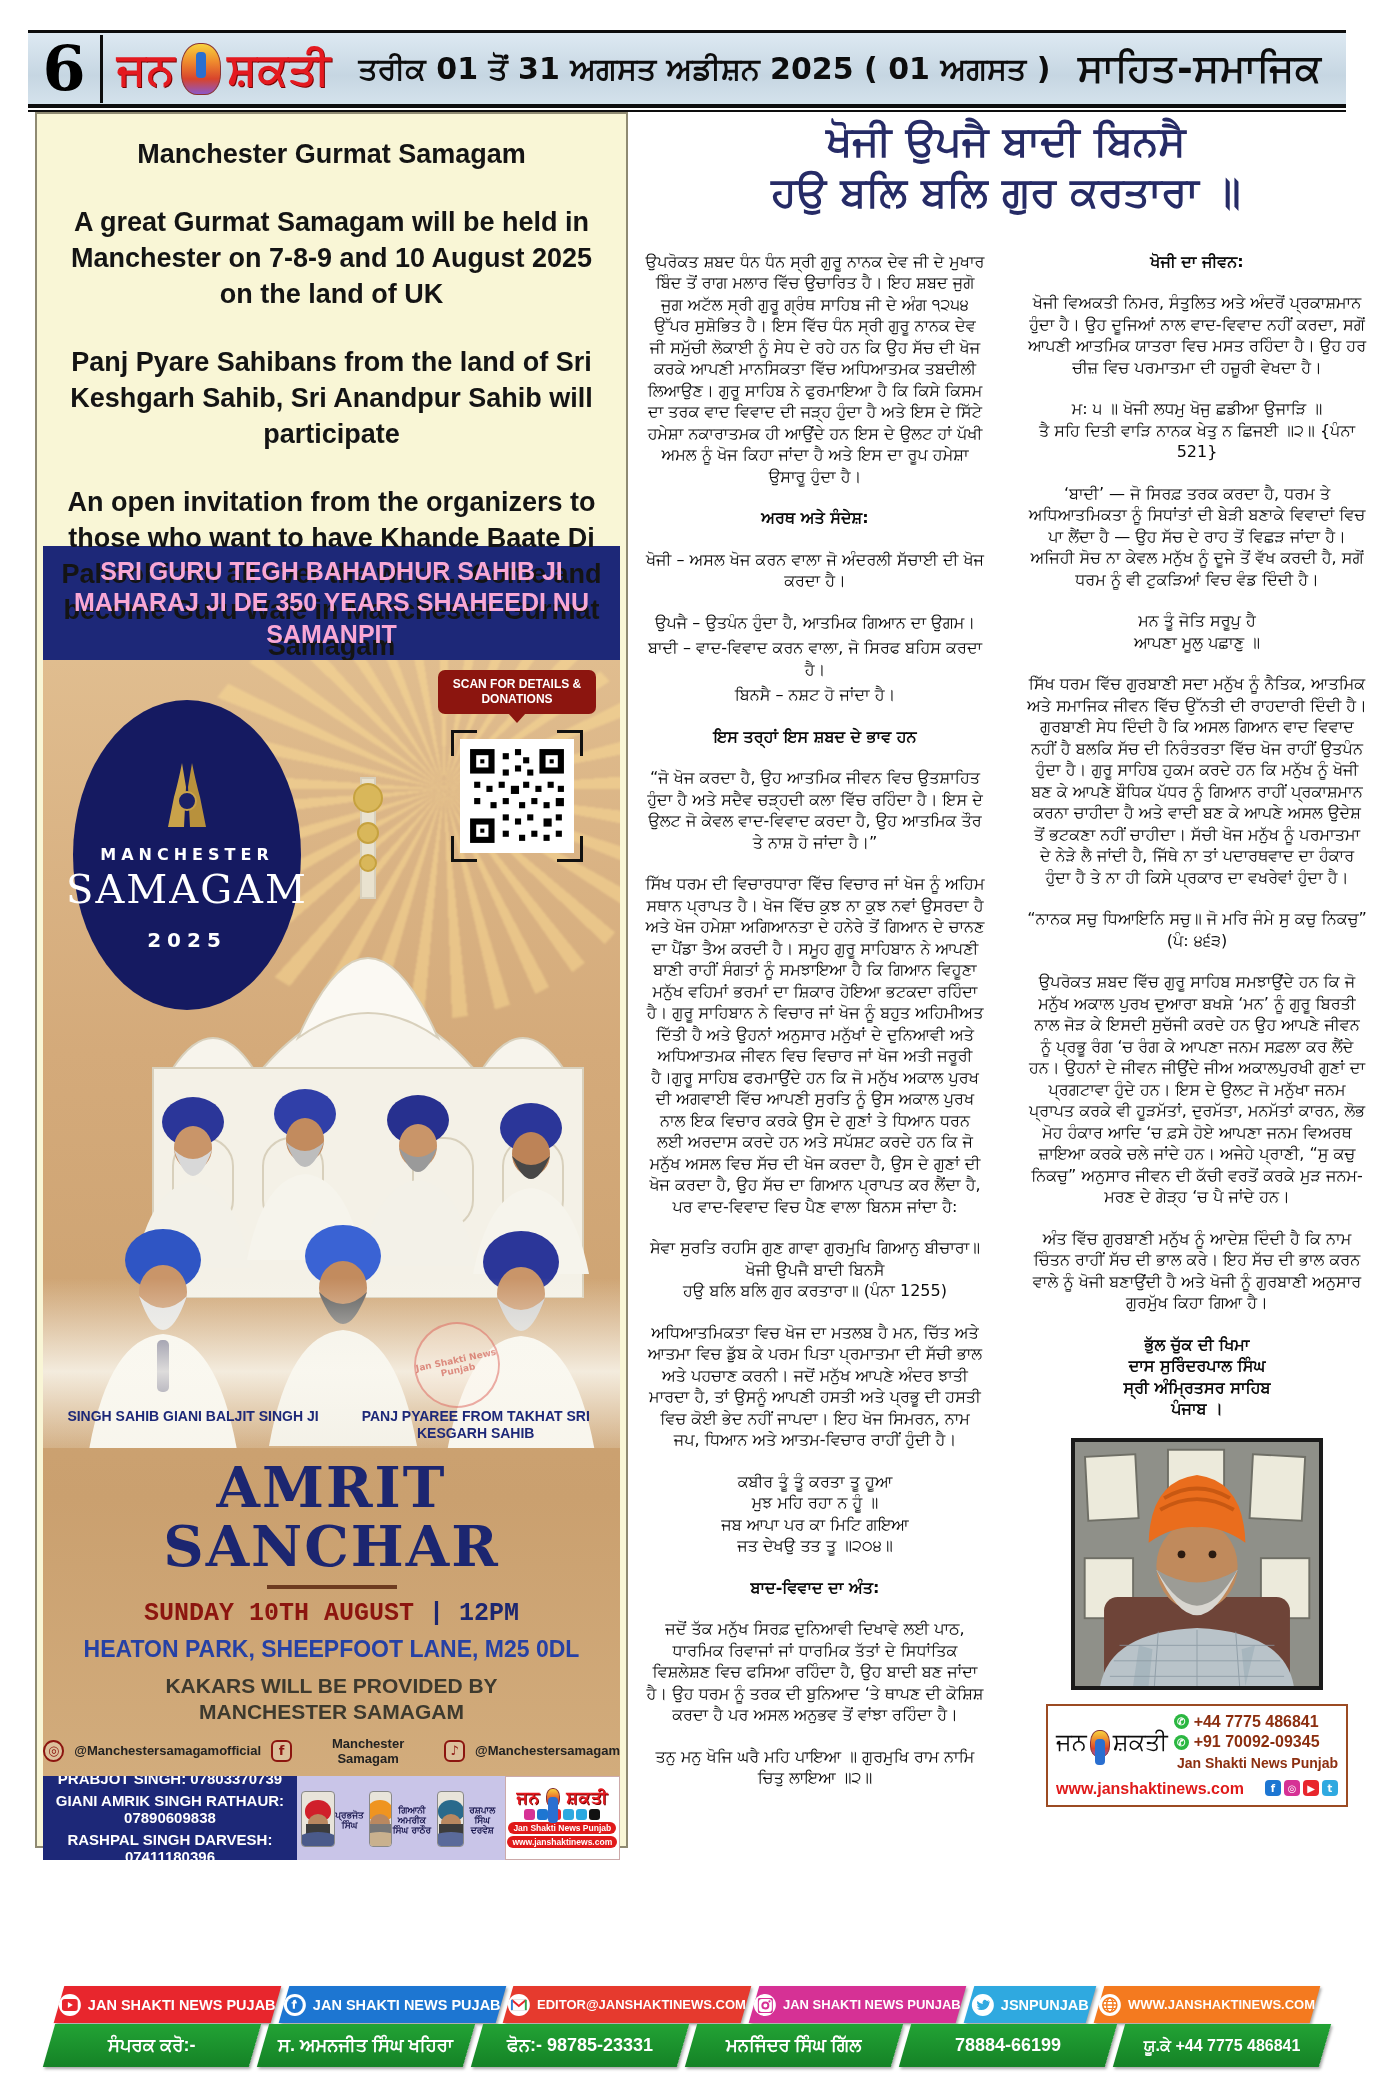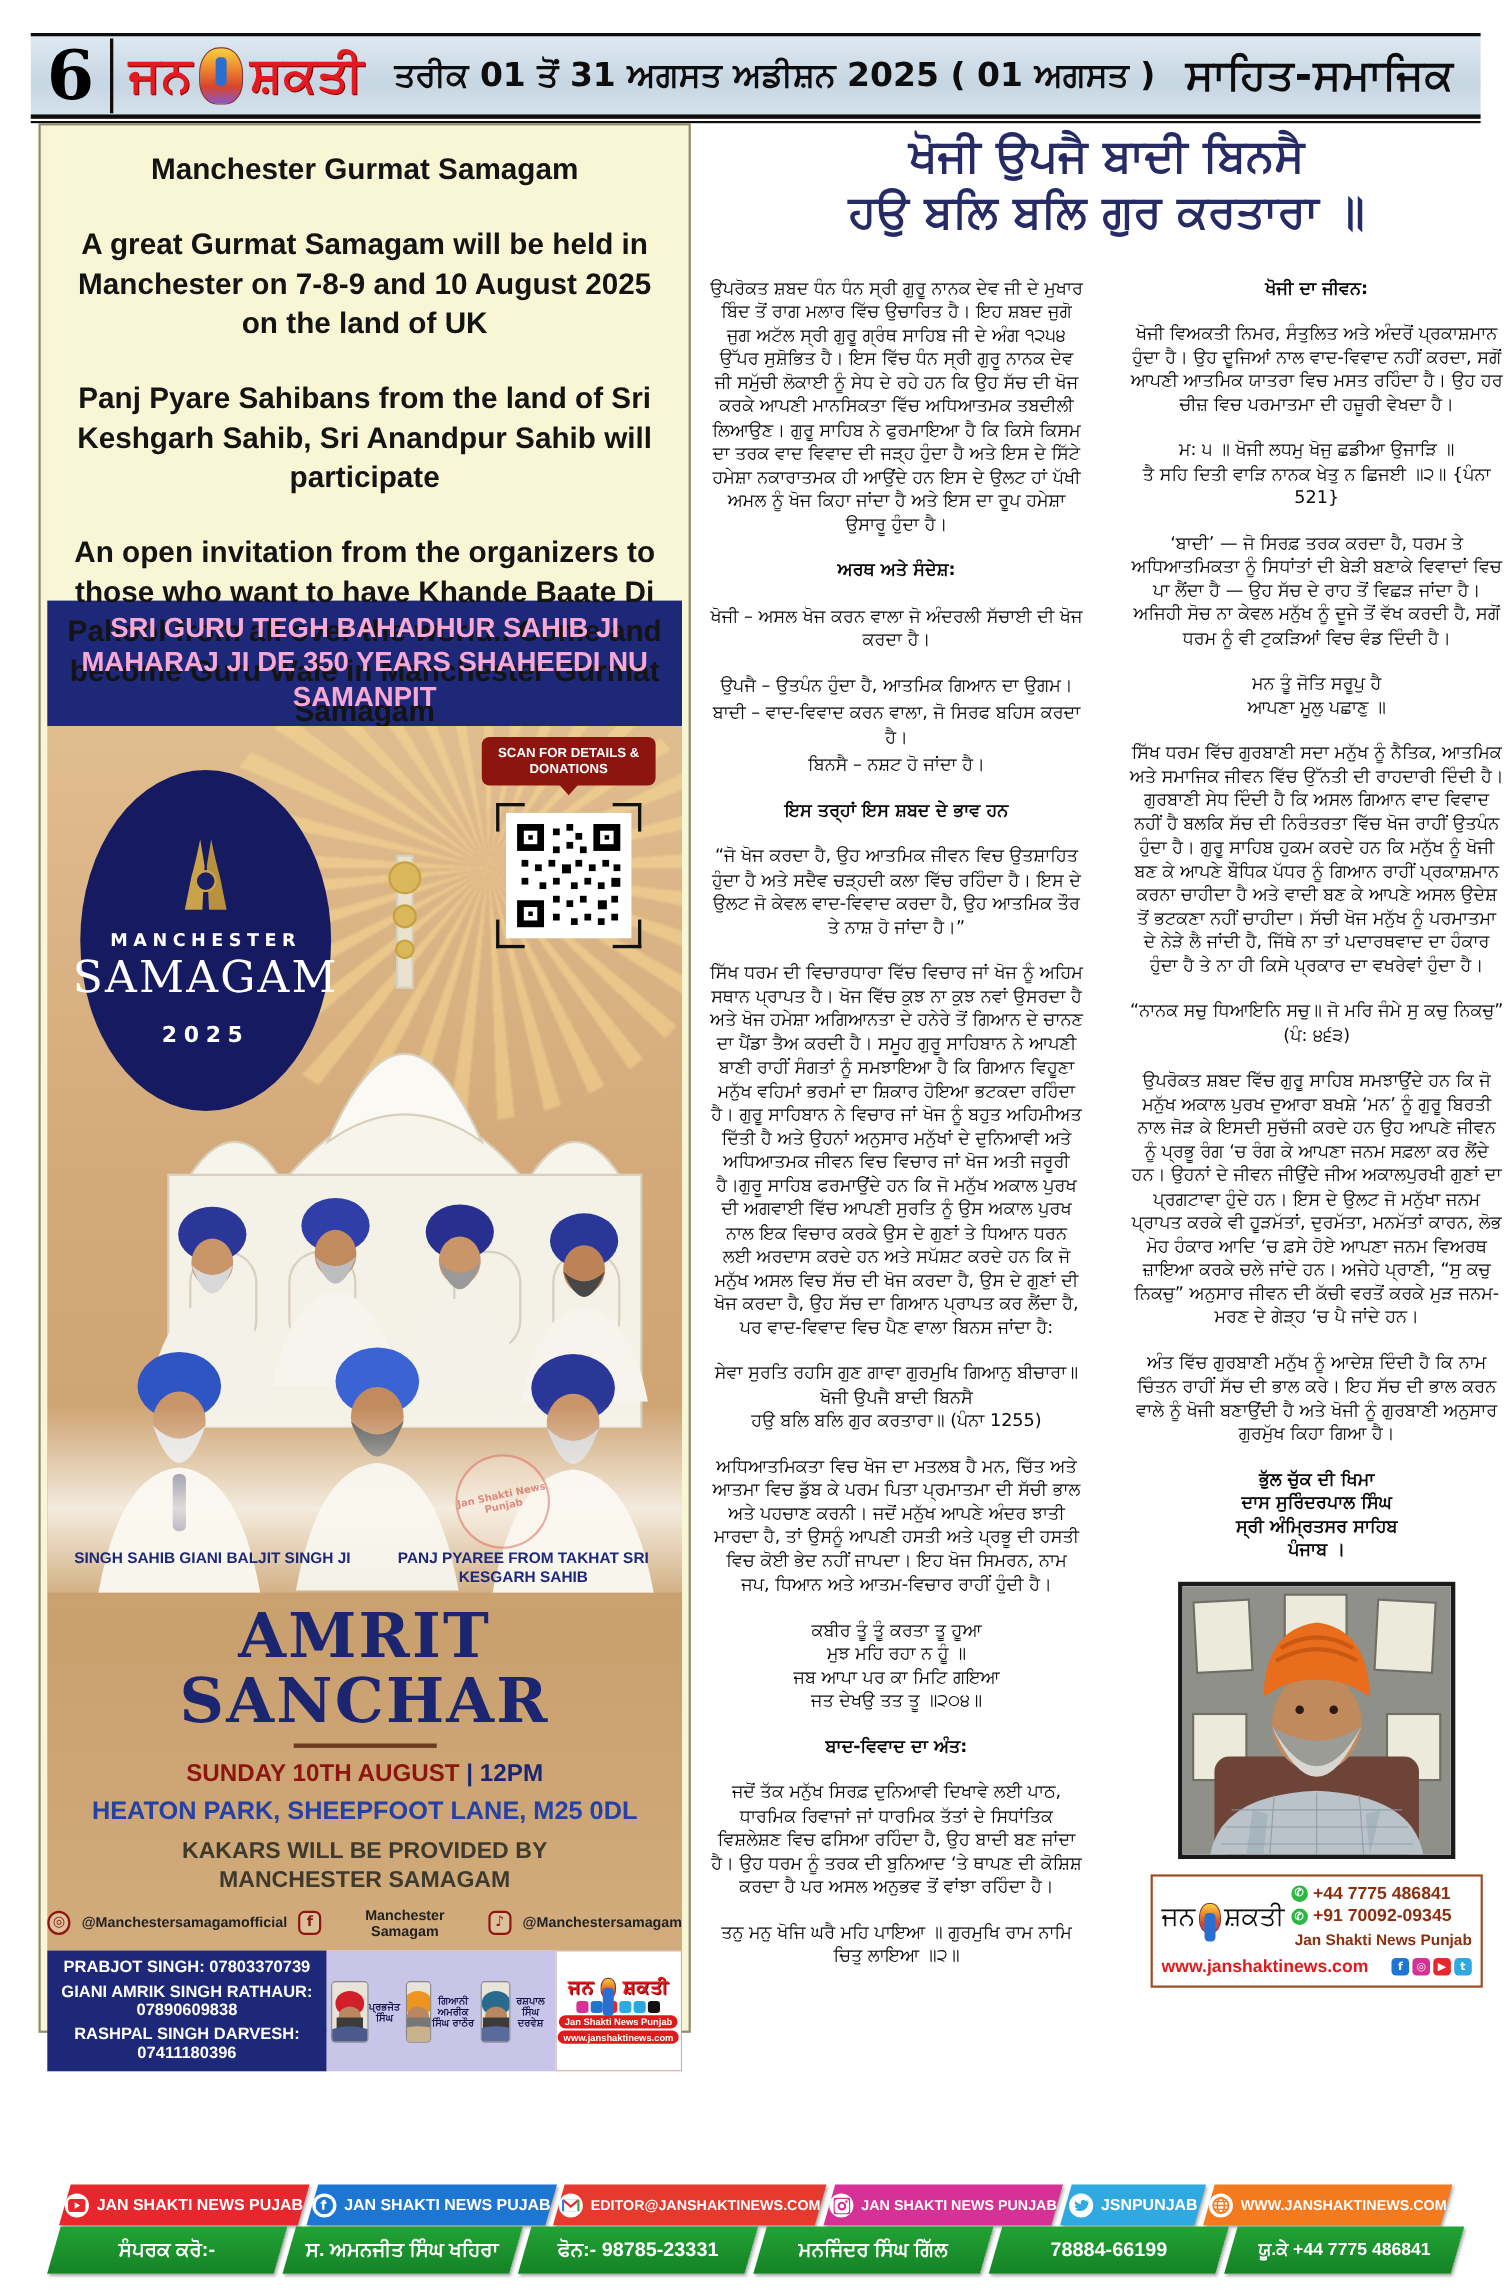--- a/index.html
+++ b/index.html
@@ -60,31 +60,31 @@
   .stamp { position:absolute; right:120px; bottom:40px; width:86px; height:86px; border:2px solid rgba(215,80,70,.45);
     border-radius:50%; color:rgba(200,60,50,.55); font-size:9px; font-weight:bold; display:flex; align-items:center;
     justify-content:center; text-align:center; transform:rotate(-12deg); background:rgba(255,245,235,.25); z-index:7; }
   .cap-row { position:absolute; left:0; right:0; bottom:6px; display:flex; z-index:8; }
   .cap { color:#1d2878; font-family:"Liberation Sans", sans-serif; font-weight:bold; font-size:14px; line-height:1.2; text-align:center; }
   .cap.left { width:44%; margin-left:4%; }
   .cap.right { width:46%; margin-left:4%; }
   .poster-event { text-align:center; padding-top:10px; }
   .amrit { font-family:"DejaVu Serif", serif; font-weight:bold; color:#1c2670; font-size:56px; letter-spacing:2px; line-height:1.05; }
   .event-hr { width:130px; height:4px; background:#6d3b20; margin:10px auto 10px; }
-  .event-date { font-family:Liberation Sans, sans-serif; font-weight:bold; font-size:22px; color:#8c150f; }
+  .event-date { font-family:Liberation Mono, monospace; font-weight:bold; font-size:25px; color:#8c150f; }
   .event-date .pipe { color:#1c2670; }
   .event-venue { font-family:"Liberation Sans", sans-serif; font-weight:bold; font-size:23px; color:#2641a5; margin-top:8px; }
   .event-note { font-family:"Liberation Sans", sans-serif; font-weight:bold; font-size:21px; color:#3e3a2e; margin-top:10px; line-height:1.2; }
   .social-row { display:flex; justify-content:center; align-items:center; gap:10px; padding:12px 0 10px; }
   .social-row .handle { font-family:"Liberation Sans", sans-serif; font-weight:bold; font-size:13px; color:#222; }
   .sicon { width:22px; height:22px; border:2px solid #8c150f; border-radius:6px; color:#8c150f; font-weight:bold;
     display:inline-flex; align-items:center; justify-content:center; font-size:13px; background:rgba(255,255,255,.25); }
   .sicon.round { border-radius:50%; }
   
-  .poster-strip { display:flex; margin-top:0; height:110px; }
+  .poster-strip { display:flex; margin-top:0; height:84px; }
   .strip-contacts { background:#1d2878; color:#fff; width:44%; display:flex; flex-direction:column; justify-content:center;
     gap:5px; text-align:center; font-family:"Liberation Sans", sans-serif; font-weight:bold; font-size:15px; padding:4px 2px; }
   .strip-portraits { background:#c9c5e8; width:36%; display:flex; justify-content:space-around; padding:5px 2px 2px; }
   .portrait { width:31%; display:flex; flex-direction:row; align-items:center; }
   .pframe { width:52px; height:56px; background:#e8e4da; border:1px solid #888; border-radius:4px; position:relative; overflow:hidden; }
   .phead { position:absolute; left:50%; top:8px; transform:translateX(-50%); width:26px; height:22px; border-radius:50% 50% 45% 45%; }
   .pface { position:absolute; left:50%; top:22px; transform:translateX(-50%); width:20px; height:18px; border-radius:50%; background:#b98860; }
   .pbeard { position:absolute; left:50%; top:32px; transform:translateX(-50%); width:24px; height:20px; border-radius:0 0 50% 50%; background:#3c3c3c; }
   .pbody { position:absolute; left:50%; bottom:-4px; transform:translateX(-50%); width:44px; height:18px; border-radius:50% 50% 0 0; background:#4a5a8a; }
   .pname { font-size:9px; color:#14124a; font-weight:bold; margin-top:3px; text-align:center; line-height:1.1; }

